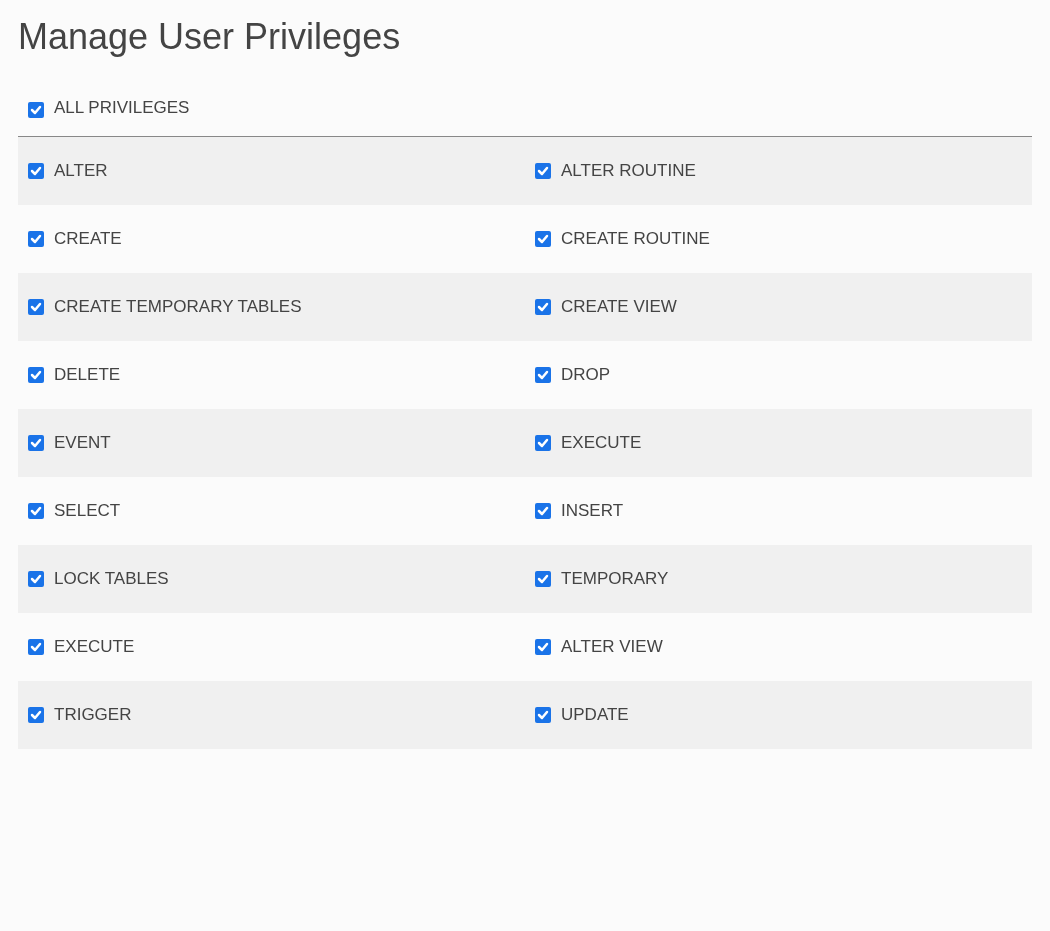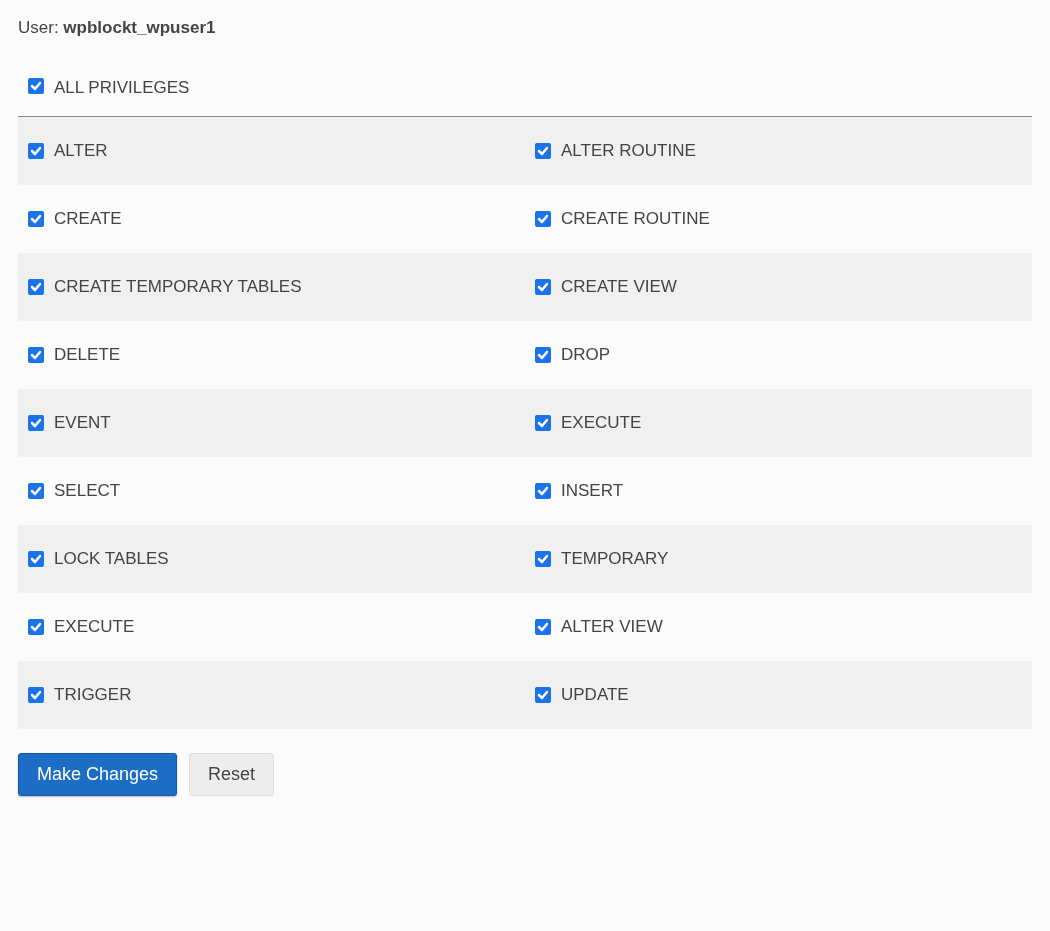--- a/index.html
+++ b/index.html
@@ -31,21 +31,21 @@
   .info-line .value {
     font-weight: 700;
   }
 
   .priv-container {
     margin-top: 28px;
   }
 
   .priv-all {
     display: flex;
-    align-items: flex-start;
+    align-items: flex-end;
     padding: 12px 10px 18px 10px;
     border-bottom: 1px solid #888;
   }
   .priv-all .priv-label {
     font-size: 17px;
     color: #444;
   }
 
   .priv-grid {
     display: grid;
@@ -113,25 +113,22 @@
   .btn-secondary {
     background: #ededed;
     color: #444;
     border: 1px solid #ddd;
   }
 </style>
 </head>
 <body>
 
 <div class="page">
-
-  <div class="info-line">
-    <span class="label">User:</span>
-    <span class="value">wpblockt_wpuser1</span>
-  </div>
+  <h1 class="page-title">Manage User Privileges</h1>
+
 
   <div class="priv-container">
     <div class="priv-all">
       <span class="cbx">
         <svg viewBox="0 0 12 12">
             <path d="M2 6 L5 9 L10 3"></path>
           </svg>
       </span>
       <span class="priv-label">ALL PRIVILEGES</span>
     </div>
@@ -268,17 +265,13 @@
             <span class="cbx">
               <svg viewBox="0 0 12 12">
                 <path d="M2 6 L5 9 L10 3"></path>
               </svg>
             </span>
             <span class="priv-label">UPDATE</span>
           </div></div>
       </div>
   </div>
 
-  <div class="actions">
-    <button class="btn btn-primary">Make Changes</button>
-    <button class="btn btn-secondary">Reset</button>
-  </div>
 </div>
 
 </body></html>

